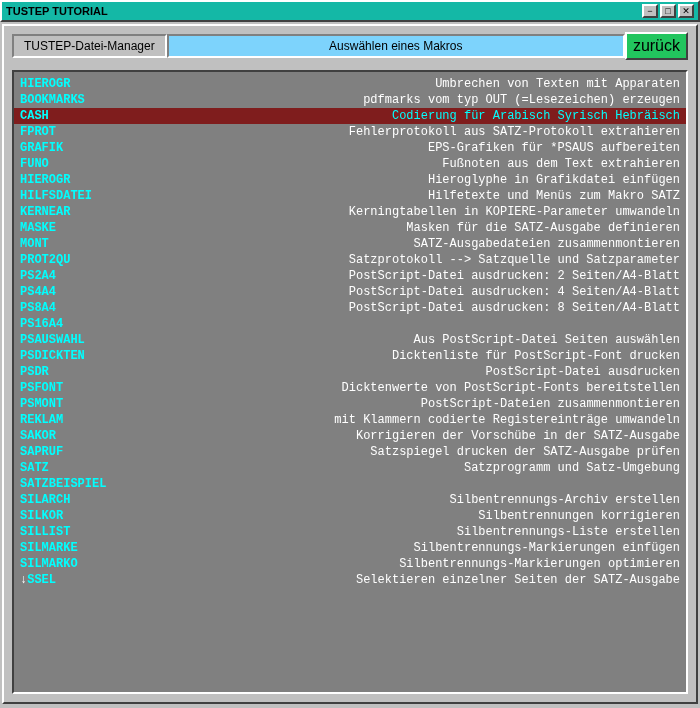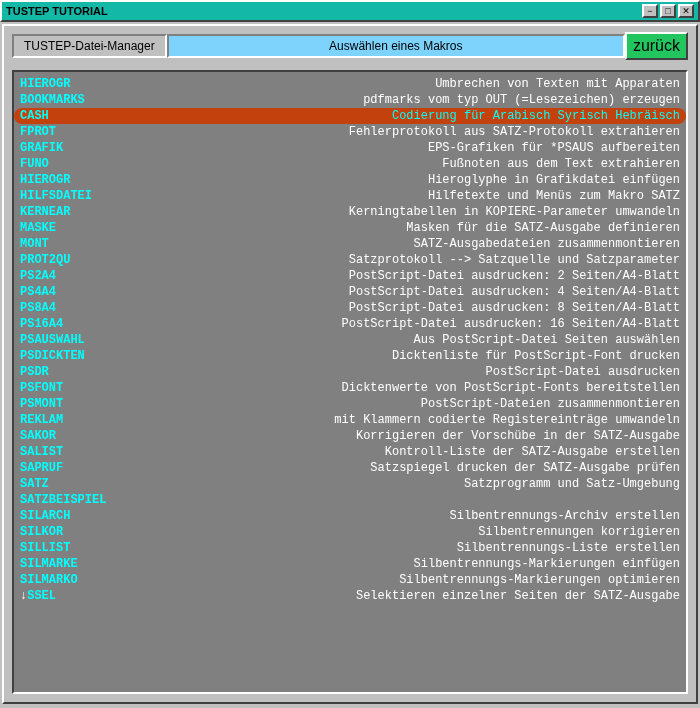--- a/index.html
+++ b/index.html
@@ -122,23 +122,22 @@
       background: #808080;
       padding: 4px 0;
     }
     .list-item {
       display: flex;
       padding: 1px 6px;
       cursor: default;
       color: #000000;
     }
     .list-item.selected {
-      background: #c2410c;
+      background: #7f1d1d;
       color: #00ffff;
-      border-radius: 8px;
     }
     .item-name {
       width: 110px;
       min-width: 110px;
       font-weight: bold;
       color: inherit;
       font-size: 12px;
     }
     .item-name.cyan {
       color: #00ffff;
@@ -249,21 +248,20 @@
         <div class="list-item">
           <span class="item-name cyan">PS4A4</span>
           <span class="item-desc">PostScript-Datei ausdrucken: 4 Seiten/A4-Blatt</span>
         </div>
         <div class="list-item">
           <span class="item-name cyan">PS8A4</span>
           <span class="item-desc">PostScript-Datei ausdrucken: 8 Seiten/A4-Blatt</span>
         </div>
         <div class="list-item">
           <span class="item-name cyan">PS16A4</span>
-          <span class="item-desc">PostScript-Datei ausdrucken: 16 Seiten/A4-Blatt</span>
         </div>
         <div class="list-item">
           <span class="item-name cyan">PSAUSWAHL</span>
           <span class="item-desc">Aus PostScript-Datei Seiten auswählen</span>
         </div>
         <div class="list-item">
           <span class="item-name cyan">PSDICKTEN</span>
           <span class="item-desc">Dicktenliste für PostScript-Font drucken</span>
         </div>
         <div class="list-item">
@@ -278,24 +276,20 @@
           <span class="item-name cyan">PSMONT</span>
           <span class="item-desc">PostScript-Dateien zusammenmontieren</span>
         </div>
         <div class="list-item">
           <span class="item-name cyan">REKLAM</span>
           <span class="item-desc">mit Klammern codierte Registereinträge umwandeln</span>
         </div>
         <div class="list-item">
           <span class="item-name cyan">SAKOR</span>
           <span class="item-desc">Korrigieren der Vorschübe in der SATZ-Ausgabe</span>
-        </div>
-        <div class="list-item">
-          <span class="item-name cyan">SALIST</span>
-          <span class="item-desc">Kontroll-Liste der SATZ-Ausgabe erstellen</span>
         </div>
         <div class="list-item">
           <span class="item-name cyan">SAPRUF</span>
           <span class="item-desc">Satzspiegel drucken der SATZ-Ausgabe prüfen</span>
         </div>
         <div class="list-item">
           <span class="item-name cyan">SATZ</span>
           <span class="item-desc">Satzprogramm und Satz-Umgebung</span>
         </div>
         <div class="list-item">

